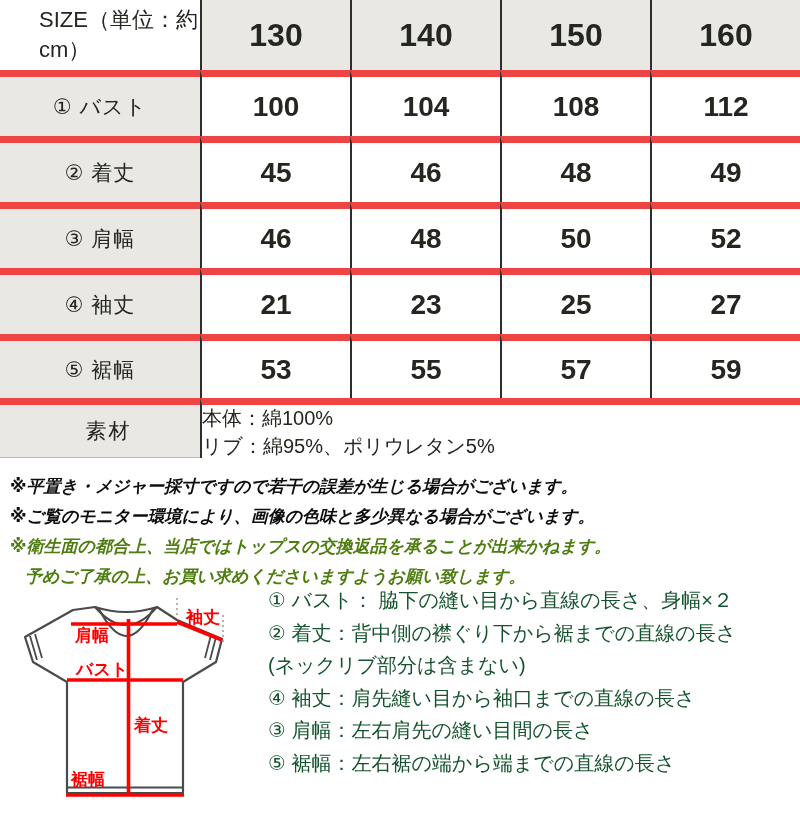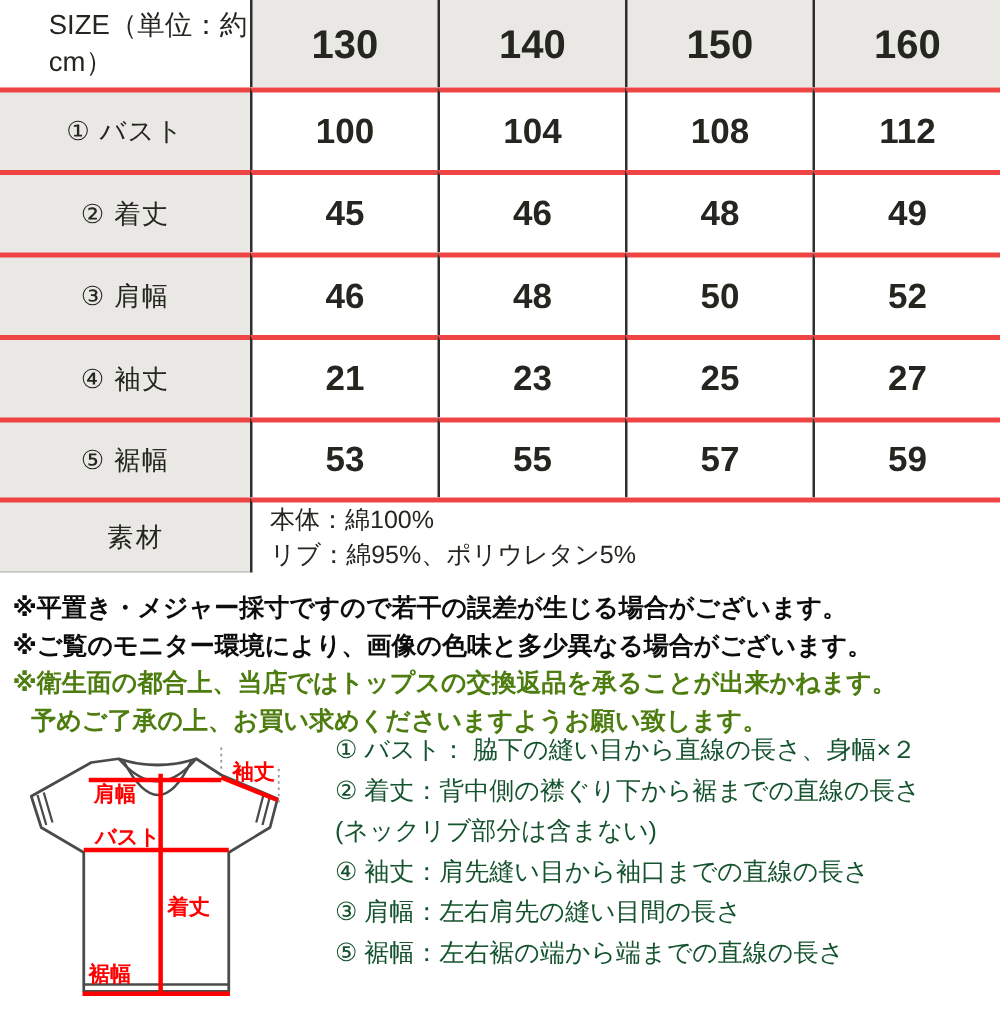--- a/index.html
+++ b/index.html
@@ -8,36 +8,36 @@
   .page { position:relative; width:800px; height:819px; background:#fff; overflow:hidden; }
 
   
   .size-table {
     position:absolute; left:0; top:0; width:800px;
     display:grid;
     grid-template-columns:200px 150px 150px 150px 150px;
     grid-template-rows:70px 66px 66px 66px 66px 64px 60px;
   }
   .cell { display:flex; align-items:center; justify-content:center; background:#fff; }
-  .bt { border-top:4px solid #ef4444; }
+  .bt { border-top:7px solid #ef4444; }
   .bl { border-left:2px solid #2e2e2e; }
   .gray { background:#e9e8e4; }
   .hdr-label { font-size:22px; letter-spacing:0;padding-left:39px; }
   .hdr-size { font-size:32px; font-weight:700; }
   .row-label { font-size:21px; letter-spacing:1px; }
   .val { font-size:28px; font-weight:700; }
   .mat-label { font-size:21px; letter-spacing:2px; border-bottom:1px solid #b9b8b4;padding-left:17px; }
   .mat-val {
     grid-column:2 / span 4;
     flex-direction:column; align-items:flex-start; justify-content:center;
-    padding-left:14px; font-size:20px; line-height:28px; font-weight:400;
+    font-size:20px; line-height:28px; font-weight:400;
   }
 
   
-  .notes { position:absolute; left:10px; top:472px; width:780px; font-size:20px; font-weight:700; line-height:30px; color:#0d0d0d; }
+  .notes { position:absolute; left:10px; top:472px; width:780px; font-size:17px; font-weight:700; line-height:30px; color:#0d0d0d;font-style:italic; }
   .note-red { color:#4d7c0f; }
   .note-indent { padding-left:15px; }
 
   
   .diagram-svg { position:absolute; left:0; top:595px; width:270px; height:224px; }
   .legend { position:absolute; left:268px; top:584px; width:532px; font-size:20px; line-height:32.5px; color:#14532d; font-weight:400; }
 </style>
 </head>
 <body>
 

